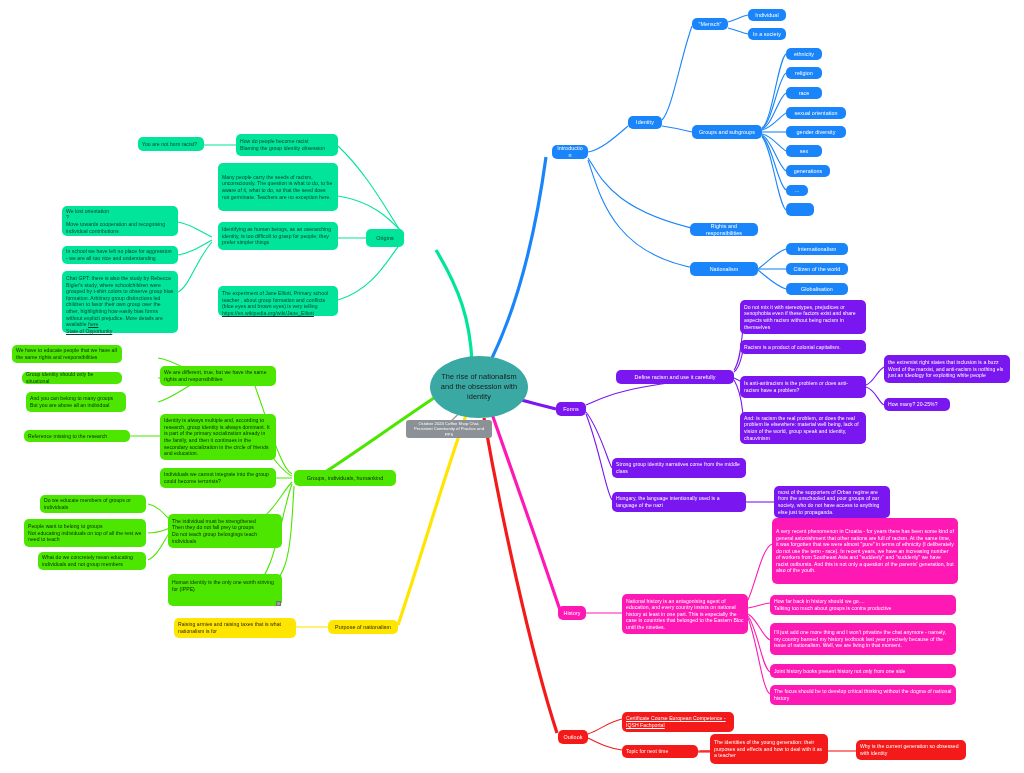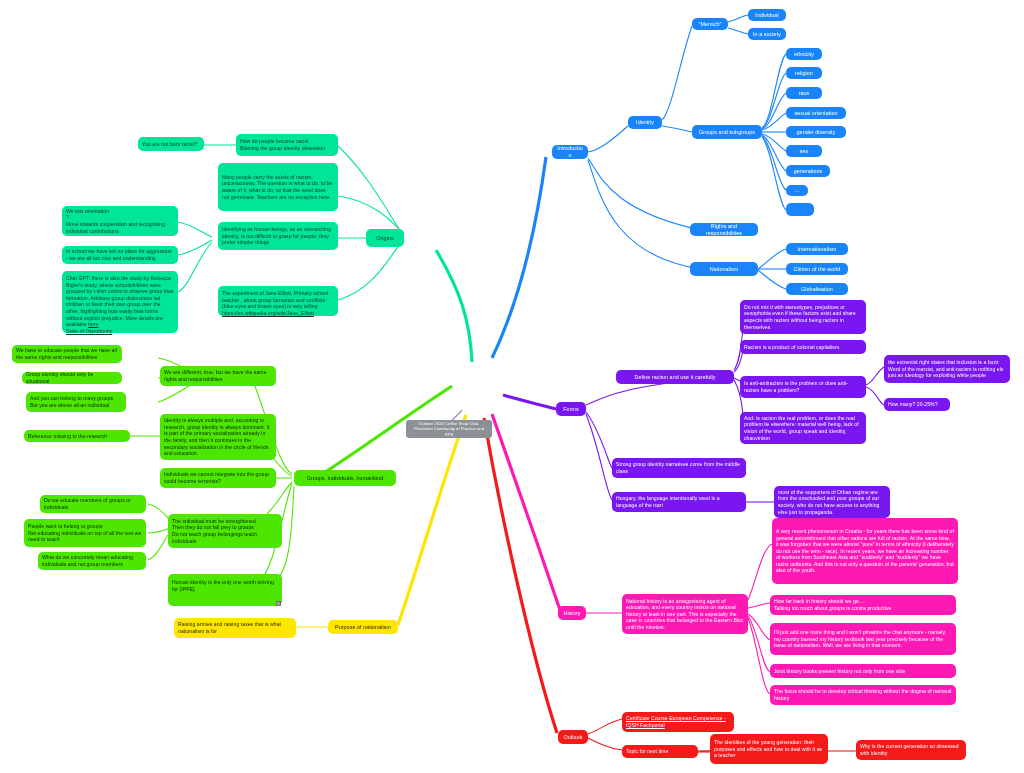--- a/index.html
+++ b/index.html
@@ -187,20 +187,23 @@
         <path d="M588,734 C600,730 608,722 622,719"></path>
         <path d="M588,738 C600,744 608,748 622,750"></path>
         <path d="M698,751 C706,751 712,751 710,751"></path>
         <path d="M700,751 C710,751 712,751 712,751"></path>
         <path d="M698,752 C706,752 710,752 712,752"></path>
         <path d="M828,751 C840,751 848,751 856,751"></path>
       </g>
     </g>
   </svg>
 
+  <div class="node center-node" style="left:430px; top:356px; width:98px; height:62px; background:#3aa9a4;">
+    <span>The rise of nationalism and the obsession with identity</span>
+  </div>
 
   <div class="attrib" style="left:406px; top:420px; width:86px; height:18px;">
     <span>October 2024 Coffee Shop Chat, Persistent Community of Practice and PPS</span>
   </div>
 
   <div class="node branch" style="left:366px; top:229px; width:38px; height:18px; background:#00e59a; color:#0b3b2c;">
     <span>Origins</span>
   </div>
 
   <div class="node" style="left:236px; top:134px; width:102px; height:22px; background:#00e59a; color:#0b3b2c; white-space:pre-line;">

